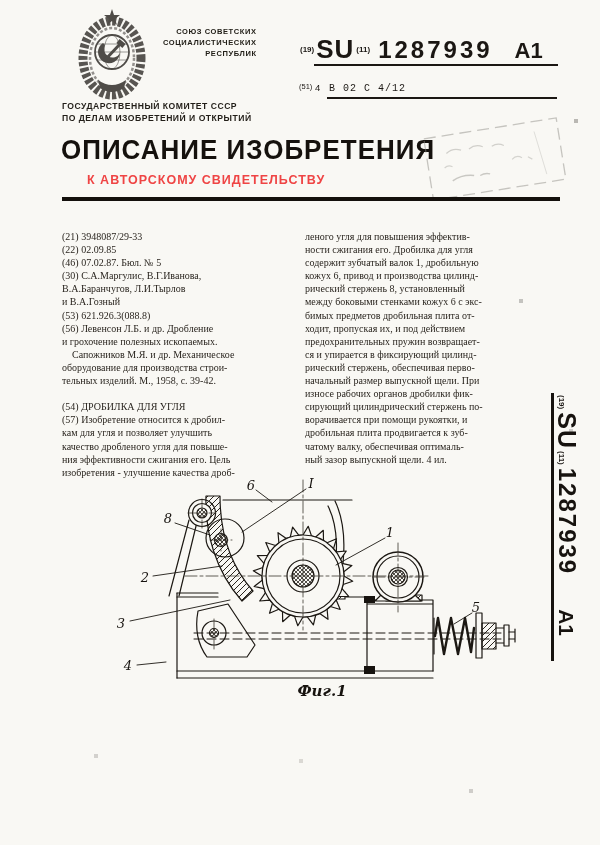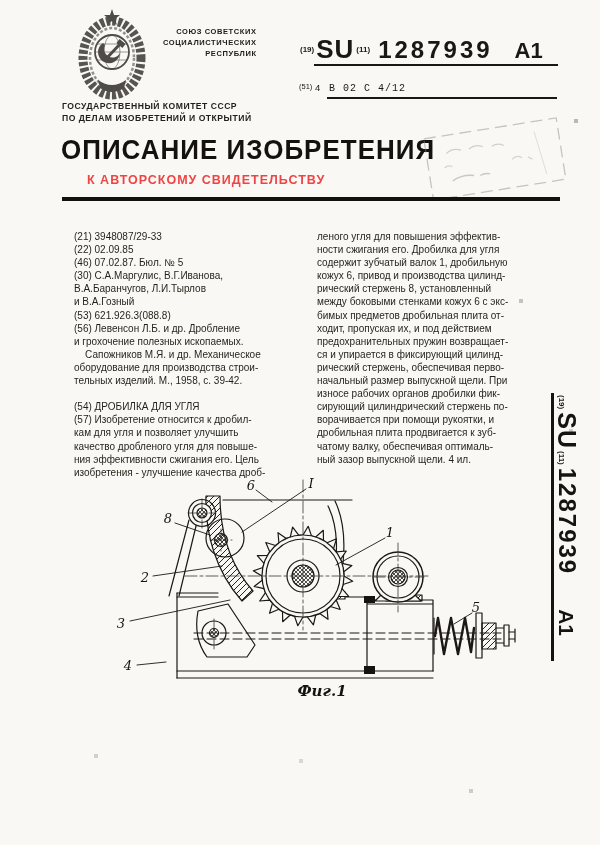--- a/index.html
+++ b/index.html
@@ -35,22 +35,22 @@
     transform:scaleY(1.08);
   }
   .doc-subtitle{
     position:absolute; left:62px; top:173px;
     font-size:12.5px; font-weight:bold; letter-spacing:1px; color:#ef4444;margin-left:25px;
   }
   .rule{position:absolute; left:62px; top:197px; width:498px; height:4px; background:#14100c;}
   
   .col{
     position:absolute; top:230px;
-    font-family:Liberation Sans, sans-serif;
-    font-size:10px; line-height:13.1px; color:#241f19;margin-left:12px;
+    font-family:Liberation Serif, serif;
+    font-size:10px; line-height:13.1px; color:#241f19;
   }
   .col-left{left:62px; width:240px;}
   .col-right{left:305px; width:248px;}
   .tline{min-height:13.1px; white-space:pre;}
   
   .sidebar{
     position:absolute; left:598px; top:393px; width:268px; height:44px;
     transform:rotate(90deg); transform-origin:0 0;
     border-bottom:3px solid #17130f;
     display:flex; align-items:flex-end; color:#17130f;

